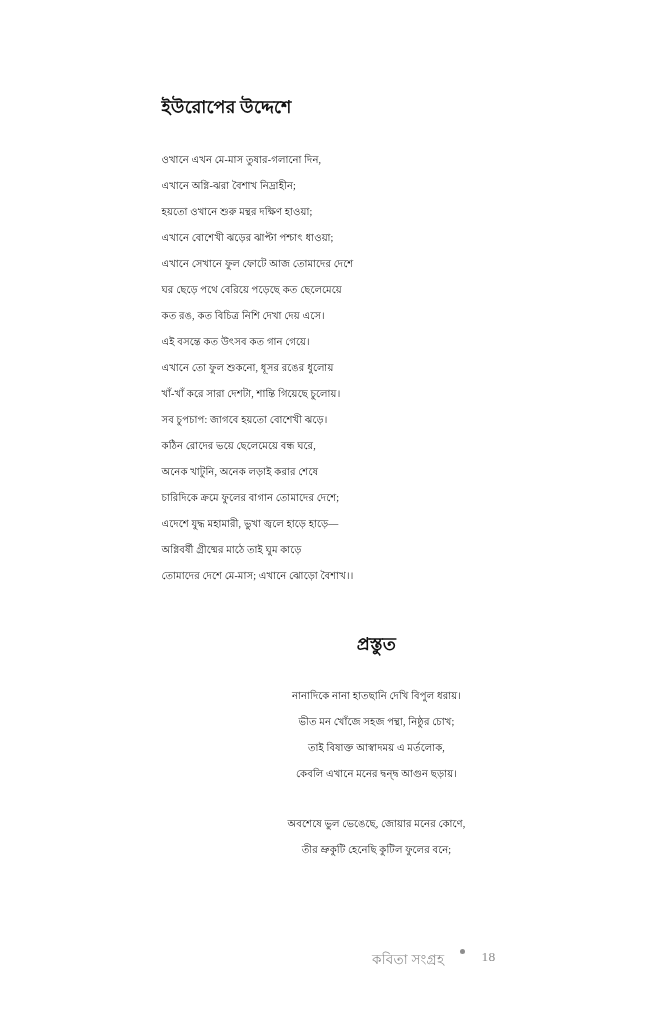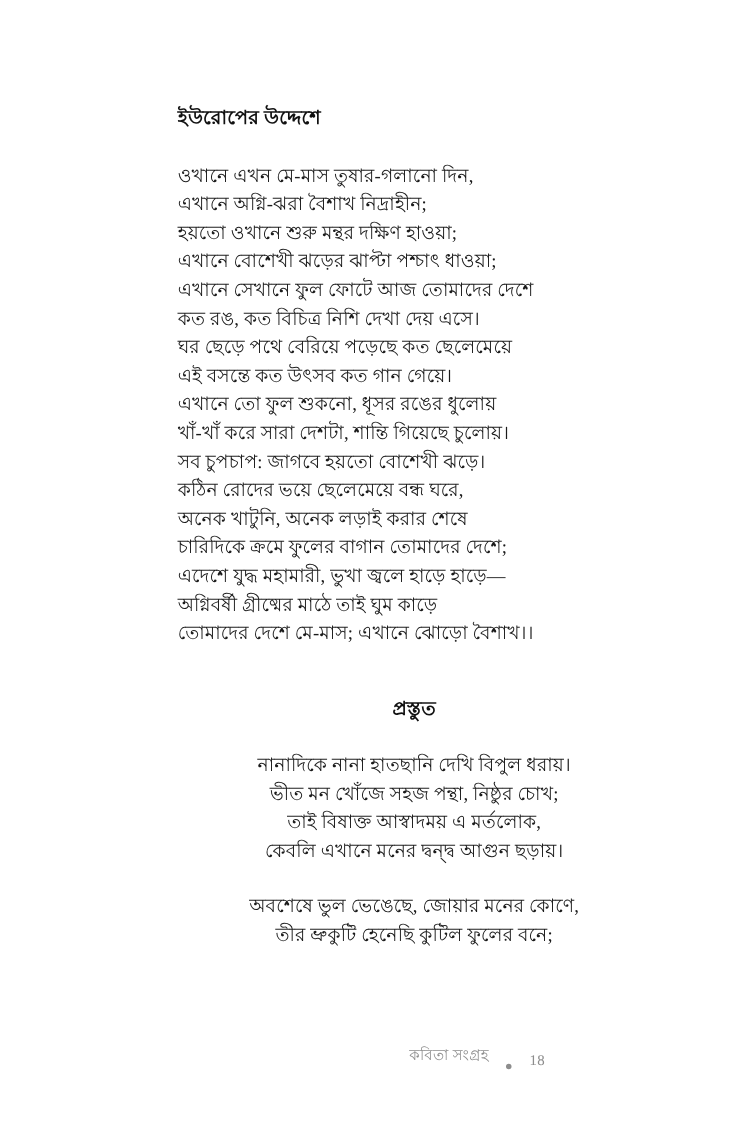--- a/index.html
+++ b/index.html
@@ -48,37 +48,37 @@
 
   .stanza {
     margin: 0;
   }
 
   .stanza + .stanza {
     margin-top: 24px;
   }
 
   .line {
-    font-size: 17px;
+    font-size: 10px;
     color: #1a1a1a;
     line-height: 26px;
     white-space: nowrap;
     letter-spacing: 0.15px;
   }
 
   .footer {
     position: absolute;
     right: 108px;
     bottom: 52px;
     font-size: 13.5px;
     color: #8d8d8d;
     letter-spacing: 0.3px;
     white-space: nowrap;
     display: flex;
-    align-items: flex-end;
+    align-items: flex-start;
     gap: 16px;
   }
 
   .footer-dot {
     display: inline-block;
     width: 5px;
     height: 5px;
     border-radius: 50%;
     background: #8d8d8d;
     flex: 0 0 auto;
@@ -92,22 +92,22 @@
   <div class="content">
 
     <div class="poem">
       <h2 class="poem-title">ইউরোপের উদ্দেশে</h2>
       <div class="stanza">
         <div class="line">ওখানে এখন মে-মাস তুষার-গলানো দিন,</div>
         <div class="line">এখানে অগ্নি-ঝরা বৈশাখ নিদ্রাহীন;</div>
         <div class="line">হয়তো ওখানে শুরু মন্থর দক্ষিণ হাওয়া;</div>
         <div class="line">এখানে বোশেখী ঝড়ের ঝাপ্টা পশ্চাৎ ধাওয়া;</div>
         <div class="line">এখানে সেখানে ফুল ফোটে আজ তোমাদের দেশে</div>
+        <div class="line">ঘর ছেড়ে পথে বেরিয়ে পড়েছে কত ছেলেমেয়ে</div>
         <div class="line">কত রঙ, কত বিচিত্র নিশি দেখা দেয় এসে।</div>
-        <div class="line">ঘর ছেড়ে পথে বেরিয়ে পড়েছে কত ছেলেমেয়ে</div>
         <div class="line">এই বসন্তে কত উৎসব কত গান গেয়ে।</div>
         <div class="line">এখানে তো ফুল শুকনো, ধূসর রঙের ধুলোয়</div>
         <div class="line">খাঁ-খাঁ করে সারা দেশটা, শান্তি গিয়েছে চুলোয়।</div>
         <div class="line">সব চুপচাপ: জাগবে হয়তো বোশেখী ঝড়ে।</div>
         <div class="line">কঠিন রোদের ভয়ে ছেলেমেয়ে বন্ধ ঘরে,</div>
         <div class="line">অনেক খাটুনি, অনেক লড়াই করার শেষে</div>
         <div class="line">চারিদিকে ক্রমে ফুলের বাগান তোমাদের দেশে;</div>
         <div class="line">এদেশে যুদ্ধ মহামারী, ভুখা জ্বলে হাড়ে হাড়ে—</div>
         <div class="line">অগ্নিবর্ষী গ্রীষ্মের মাঠে তাই ঘুম কাড়ে</div>
         <div class="line">তোমাদের দেশে মে-মাস; এখানে ঝোড়ো বৈশাখ।।</div>

